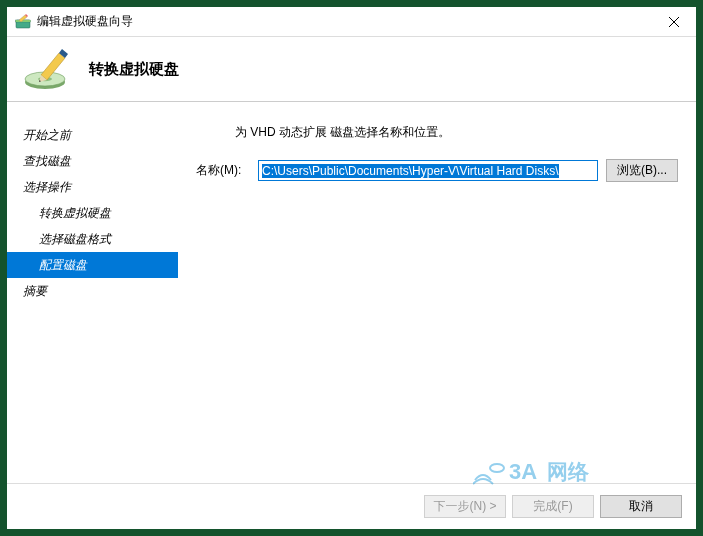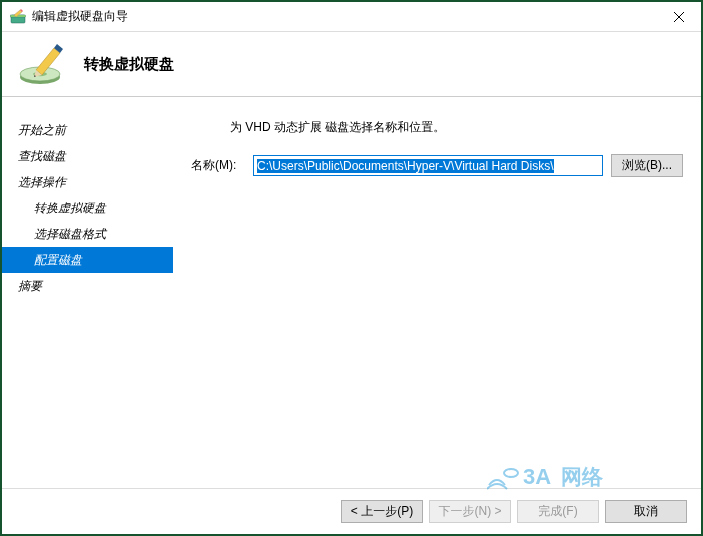--- a/index.html
+++ b/index.html
@@ -6,21 +6,21 @@
 body {
   font-family: "Microsoft YaHei", "Segoe UI", sans-serif;
   font-size: 12px;
   background: #808080;
   overflow: hidden;
 }
 .window {
   width: 703px;
   height: 536px;
   background: #fff;
-  border: 2px solid #14532d;
+  border: 7px solid #14532d;
   display: flex;
   flex-direction: column;
 }
 .titlebar {
   height: 30px;
   background: #fff;
   display: flex;
   align-items: center;
   border-bottom: 1px solid #ddd;
   padding: 0 0 0 8px;
@@ -101,21 +101,21 @@
   cursor: pointer;
 }
 .btn:disabled {
   color: #9a9a9a;
   background: #efefef;
   border-color: #d0d0d0;
   cursor: default;
 }
 .watermark {
   position: absolute;
-  right: 64px;
+  right: 73px;
   bottom: 38px;
   opacity: 0.55;
   pointer-events: none;
 }
 </style>
 </head>
 <body>
 
 <div class="window">
 
@@ -179,19 +179,18 @@
   <div class="bottom-bar">
     <span class="watermark">
       <svg width="150" height="36" viewBox="0 0 150 36">
         <path d="M2 28 Q10 18 18 28" fill="none" stroke="#3fa9e0" stroke-width="2"></path>
         <path d="M0 32 Q10 22 20 32" fill="none" stroke="#3fa9e0" stroke-width="2"></path>
         <ellipse cx="24" cy="16" rx="7" ry="4" fill="none" stroke="#3fa9e0" stroke-width="2"></ellipse>
         <text x="36" y="27" font-size="22" font-weight="bold" fill="#3fa9e0" font-family="Arial">3A</text>
         <text x="74" y="27" font-size="21" font-weight="bold" fill="#3fa9e0" font-family="Microsoft YaHei">网络</text>
       </svg>
     </span>
-    <button class="btn">&lt; 上一步(P)</button>
     <button class="btn" disabled="">下一步(N) &gt;</button>
     <button class="btn" disabled="">完成(F)</button>
     <button class="btn">取消</button>
   </div>
 
 </div>
 
 </body></html>

